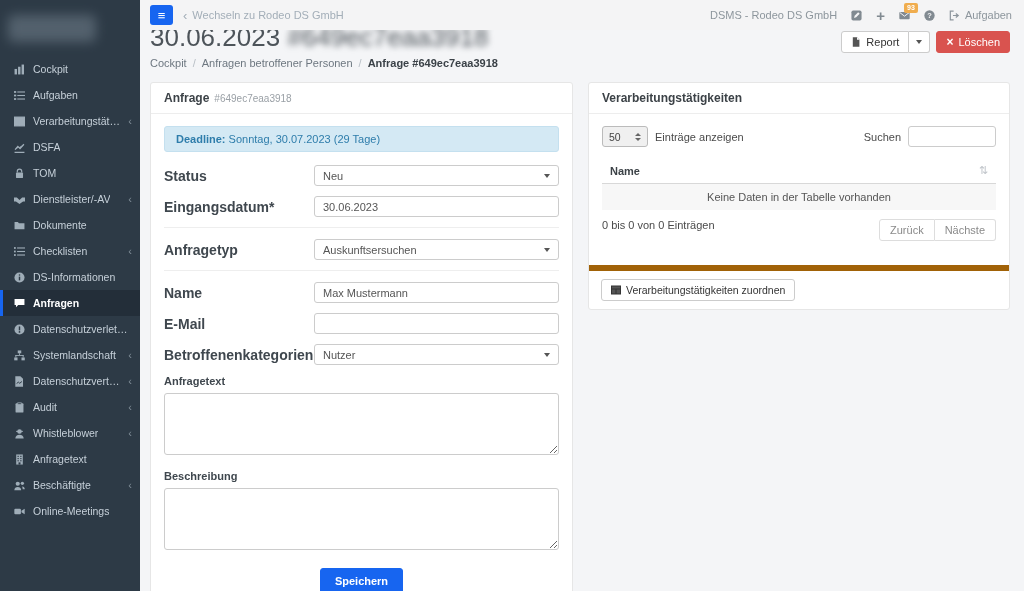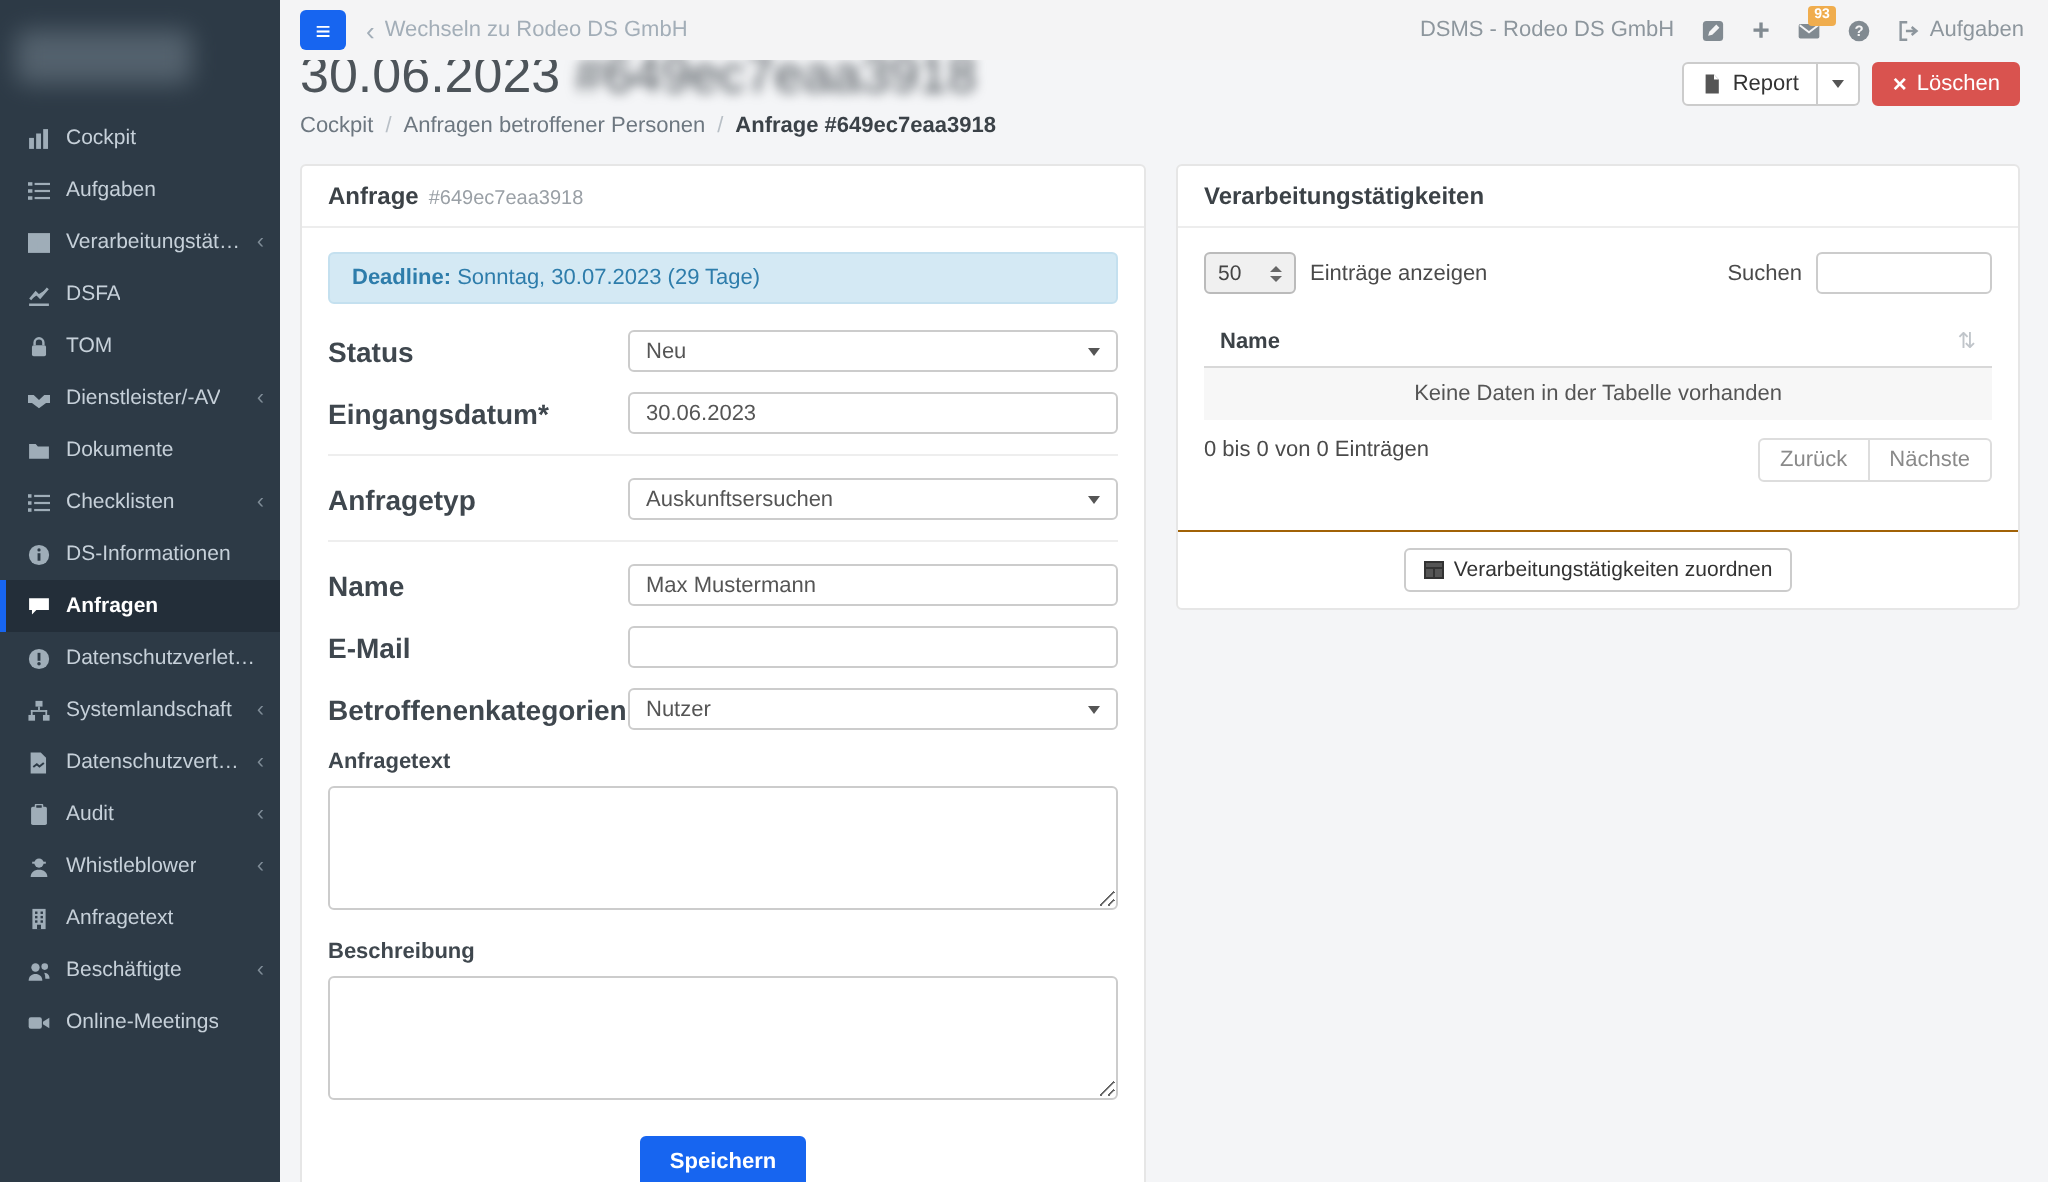--- a/index.html
+++ b/index.html
@@ -111,21 +111,21 @@
              font-size:11px; font-weight:bold; color:#3c4247; cursor:pointer; }
   .dt-head .sort { margin-left:auto; color:#c0c5ca; font-weight:normal; font-size:11px; }
   .dt-empty { background:#f7f7f7; text-align:center; font-size:11px; color:#555; padding:7px 0; }
   .dt-bottom { display:flex; justify-content:space-between; padding:9px 0 24px; }
   .dt-info { font-size:11px; color:#4a4a4a; }
   .pager { display:inline-flex; }
   .pg { font-size:11px; padding:4px 10px; background:#fff; border:1px solid #ddd; color:#8a8a8a;
         cursor:pointer; font-family:inherit; }
   .pg:first-child { border-radius:3px 0 0 3px; }
   .pg:last-child { border-radius:0 3px 3px 0; border-left:none; }
-  .card-footer { border-top:1px solid #a16207; padding:8px 12px; display:flex; justify-content:center; }
+  .card-footer { border-top:6px solid #a16207; padding:8px 12px; display:flex; justify-content:flex-start; }
   .assign { font-size:10.5px; }
   .assign svg { width:10px; height:10px; }
 </style>
 </head>
 <body>
 
 <div class="app">
 
   <aside class="sidebar">
     <div class="side-logo">

